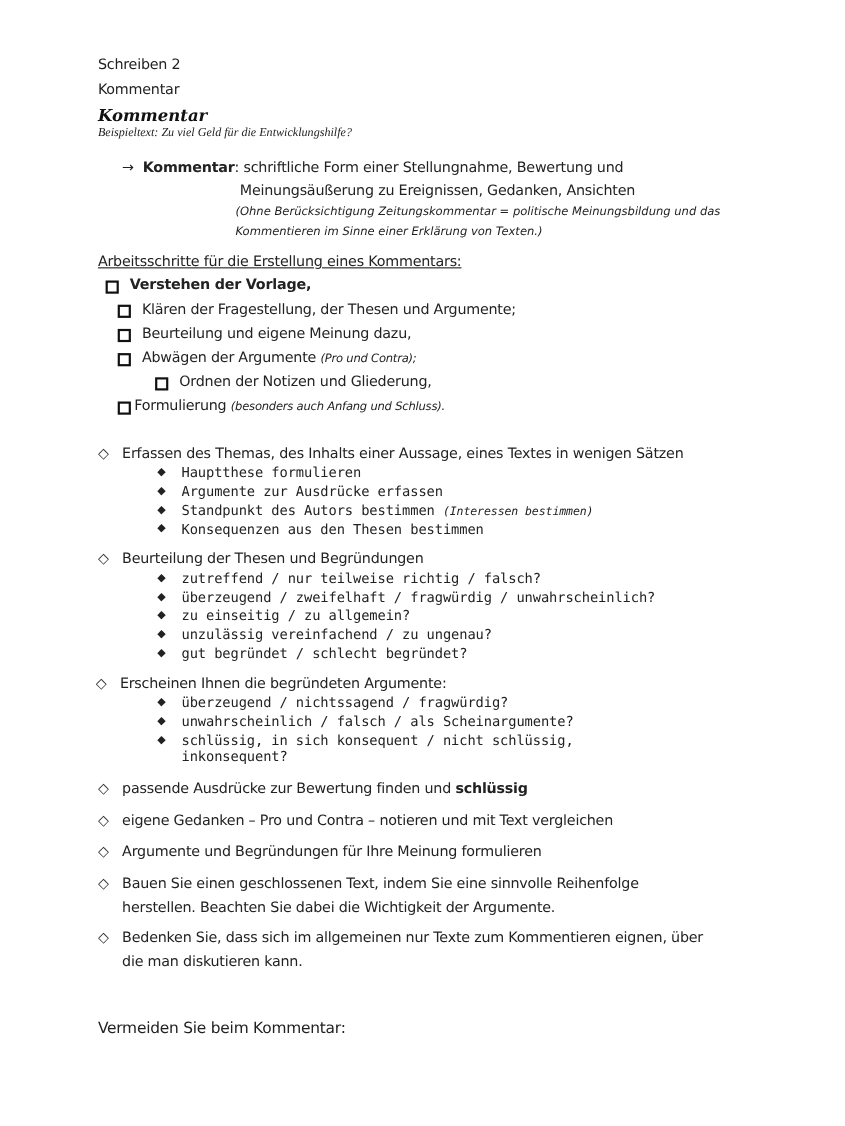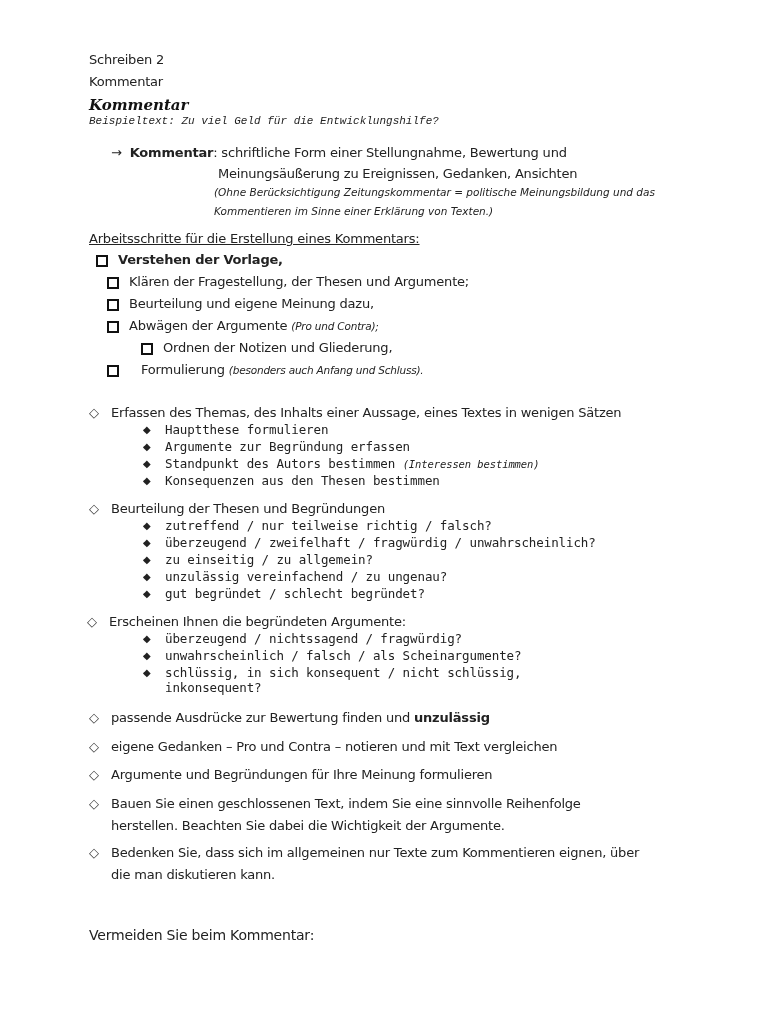--- a/index.html
+++ b/index.html
@@ -1,21 +1,21 @@
 <!DOCTYPE html>
 <html><head>
 <meta charset="utf-8">
 <style>
   html, body { margin: 0; padding: 0; background: #ffffff; }
   body { width: 768px; height: 1024px; position: relative; overflow: hidden; color: #1a1a1a; font-family: "DejaVu Sans", sans-serif; }
   .abs { position: absolute; white-space: nowrap; }
   .sans { font-family: "DejaVu Sans", sans-serif; font-size: 13px; letter-spacing: -0.2px; color: #222; }
   .mono { font-family: "DejaVu Sans Mono", monospace; font-size: 12.5px; color: #222; letter-spacing: -0.1px; }
   .script-title { font-family: "DejaVu Serif", serif; font-style: italic; font-weight: bold; font-size: 15px; color: #111; }
-  .script-sub { font-family: Liberation Mono, monospace; font-style: italic; font-size: 11px; color: #222; }
+  .script-sub { font-family: Liberation Serif, serif; font-style: italic; font-size: 11px; color: #222; }
   .italic-small { font-family: "DejaVu Sans", sans-serif; font-style: italic; font-size: 10.5px; color: #222; }
   .underline { text-decoration: underline; }
   .bold { font-weight: bold; }
   .sq-bullet { display: inline-block; width: 8px; height: 8px; border: 2.5px solid #111; background: #fff; box-sizing: content-box; position: absolute; left: 0; top: 3px; }
   .diamond { position: absolute; left: 0; top: 0; font-size: 13px; color: #333; font-family: "DejaVu Sans", sans-serif; }
   .dot { position: absolute; left: 0; top: 0; font-size: 10px; color: #222; font-family: "DejaVu Sans", sans-serif; }
 </style>
 </head>
 <body>
 
@@ -31,42 +31,42 @@
 <div class="abs italic-small" style="left:214px; top:186px;">(Ohne Berücksichtigung Zeitungskommentar = politische Meinungsbildung und das</div>
 <div class="abs italic-small" style="left:214px; top:205px;">Kommentieren im Sinne einer Erklärung von Texten.)</div>
 
 <div class="abs sans underline" style="left:89px; top:231px;">Arbeitsschritte für die Erstellung eines Kommentars:</div>
 <div id="steps-list">
     <div class="abs sans" style="left: 96px; top: 252px; padding-left: 22px; font-weight: bold;"><span class="sq-bullet"></span><span>Verstehen der Vorlage,</span></div>
     <div class="abs sans" style="left: 107px; top: 274px; padding-left: 22px;"><span class="sq-bullet"></span><span>Klären der Fragestellung, der Thesen und Argumente;</span></div>
     <div class="abs sans" style="left: 107px; top: 296px; padding-left: 22px;"><span class="sq-bullet"></span><span>Beurteilung und eigene Meinung dazu,</span></div>
     <div class="abs sans" style="left: 107px; top: 318px; padding-left: 22px;"><span class="sq-bullet"></span><span>Abwägen der Argumente </span><span class="italic-small">(Pro und Contra);</span></div>
     <div class="abs sans" style="left: 107px; top: 340px; padding-left: 22px; margin-left: 34px;"><span class="sq-bullet"></span><span>Ordnen der Notizen und Gliederung,</span></div>
-    <div class="abs sans" style="left: 107px; top: 362px; padding-left: 34px;"><span class="sq-bullet"></span><span>Formulierung </span><span class="italic-small">(besonders auch Anfang und Schluss).</span></div>
+    <div class="abs sans" style="left: 107px; top: 362px; padding-left: 15px;"><span class="sq-bullet"></span><span>Formulierung </span><span class="italic-small">(besonders auch Anfang und Schluss).</span></div>
   </div>
 
 <div id="sections-list">
     <div class="abs sans" style="left: 89px; top: 405px; padding-left: 22px;"><span class="diamond">◇</span><span>Erfassen des Themas, des Inhalts einer Aussage, eines Textes in wenigen Sätzen</span></div>
     <div class="abs mono" style="left: 143px; top: 422px; padding-left: 22px; line-height: 15px;"><span class="dot">◆</span><span>Hauptthese formulieren</span></div>
-    <div class="abs mono" style="left: 143px; top: 439px; padding-left: 22px; line-height: 15px;"><span class="dot">◆</span><span>Argumente zur Begründung erfassen</span></div>
+    <div class="abs mono" style="left: 143px; top: 439px; padding-left: 22px; line-height: 15px;"><span class="dot">◆</span><span>Argumente zur Ausdrücke erfassen</span></div>
     <div class="abs mono" style="left: 143px; top: 456px; padding-left: 22px; line-height: 15px;"><span class="dot">◆</span><span>Standpunkt des Autors bestimmen </span><span class="mono" style="font-style: italic; font-size: 10.5px; text-align: right;">(Interessen bestimmen)</span></div>
     <div class="abs mono" style="left: 143px; top: 473px; padding-left: 22px; line-height: 15px;"><span class="dot">◆</span><span>Konsequenzen aus den Thesen bestimmen</span></div>
     <div class="abs sans" style="left: 89px; top: 501px; padding-left: 22px;"><span class="diamond">◇</span><span>Beurteilung der Thesen und Begründungen</span></div>
     <div class="abs mono" style="left: 143px; top: 518px; padding-left: 22px; line-height: 15px;"><span class="dot">◆</span><span>zutreffend / nur teilweise richtig / falsch?</span></div>
     <div class="abs mono" style="left: 143px; top: 535px; padding-left: 22px; line-height: 15px;"><span class="dot">◆</span><span>überzeugend / zweifelhaft / fragwürdig / unwahrscheinlich?</span></div>
     <div class="abs mono" style="left: 143px; top: 552px; padding-left: 22px; line-height: 15px;"><span class="dot">◆</span><span>zu einseitig / zu allgemein?</span></div>
     <div class="abs mono" style="left: 143px; top: 569px; padding-left: 22px; line-height: 15px;"><span class="dot">◆</span><span>unzulässig vereinfachend / zu ungenau?</span></div>
     <div class="abs mono" style="left: 143px; top: 586px; padding-left: 22px; line-height: 15px;"><span class="dot">◆</span><span>gut begründet / schlecht begründet?</span></div>
     <div class="abs sans" style="left: 87px; top: 614px; padding-left: 22px;"><span class="diamond">◇</span><span>Erscheinen Ihnen die begründeten Argumente:</span></div>
     <div class="abs mono" style="left: 143px; top: 631px; padding-left: 22px; line-height: 15px;"><span class="dot">◆</span><span>überzeugend / nichtssagend / fragwürdig?</span></div>
     <div class="abs mono" style="left: 143px; top: 648px; padding-left: 22px; line-height: 15px;"><span class="dot">◆</span><span>unwahrscheinlich / falsch / als Scheinargumente?</span></div>
     <div class="abs mono" style="left: 143px; top: 665px; padding-left: 22px; line-height: 15px;"><span class="dot">◆</span><span>schlüssig, in sich konsequent / nicht schlüssig,</span><br><span>inkonsequent?</span></div>
   </div>
 
 <div id="points-list">
-    <div class="abs sans" style="left: 89px; top: 707px; padding-left: 22px; line-height: 22px;"><span class="diamond" style="top: 0px;">◇</span><span>passende Ausdrücke zur Bewertung finden und </span><span class="bold">unzulässig</span></div>
+    <div class="abs sans" style="left: 89px; top: 707px; padding-left: 22px; line-height: 22px;"><span class="diamond" style="top: 0px;">◇</span><span>passende Ausdrücke zur Bewertung finden und </span><span class="bold">schlüssig</span></div>
     <div class="abs sans" style="left: 89px; top: 736px; padding-left: 22px; line-height: 22px;"><span class="diamond" style="top: 0px;">◇</span><span>eigene Gedanken – Pro und Contra – notieren und mit Text vergleichen</span></div>
     <div class="abs sans" style="left: 89px; top: 764px; padding-left: 22px; line-height: 22px;"><span class="diamond" style="top: 0px;">◇</span><span>Argumente und Begründungen für Ihre Meinung formulieren</span></div>
     <div class="abs sans" style="left: 89px; top: 793px; padding-left: 22px; line-height: 22px;"><span class="diamond" style="top: 0px;">◇</span><span>Bauen Sie einen geschlossenen Text, indem Sie eine sinnvolle Reihenfolge</span><br><span>herstellen. Beachten Sie dabei die Wichtigkeit der Argumente.</span></div>
     <div class="abs sans" style="left: 89px; top: 842px; padding-left: 22px; line-height: 22px;"><span class="diamond" style="top: 0px;">◇</span><span>Bedenken Sie, dass sich im allgemeinen nur Texte zum Kommentieren eignen, über</span><br><span>die man diskutieren kann.</span></div>
   </div>
 
 <div class="abs sans" style="left:89px; top:927px; font-size:14px;">Vermeiden Sie beim Kommentar:</div>
 
 </body></html>

